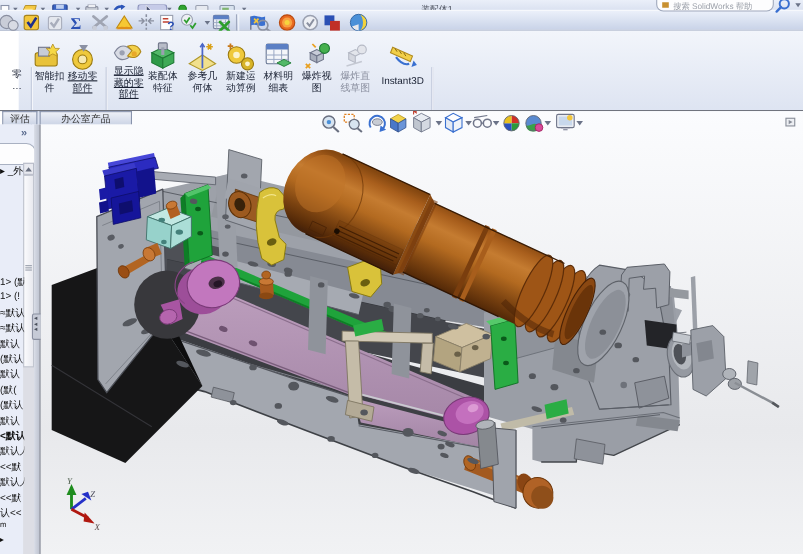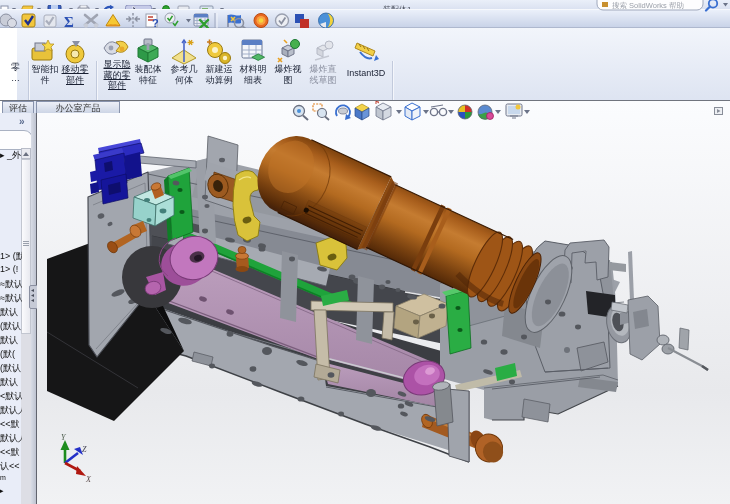--- a/index.html
+++ b/index.html
@@ -229,21 +229,21 @@
   <div class="treerow" style="top:137px;">1&gt; (默</div>
   <div class="treerow" style="top:151px;">1&gt; (!</div>
   <div class="treerow" style="top:165px;">≈默认</div>
   <div class="treerow" style="top:179px;">≈默认</div>
   <div class="treerow" style="top:193px;">默认</div>
   <div class="treerow" style="top:207px;">(默认</div>
   <div class="treerow" style="top:221px;">默认</div>
   <div class="treerow" style="top:235px;">(默(</div>
   <div class="treerow" style="top:249px;">(默认</div>
   <div class="treerow" style="top:263px;">默认</div>
-  <div class="treerow" style="top:277px;">&lt;默认</div>
+  <div class="treerow" style="top:277px;font-weight:bold;">&lt;默认</div>
   <div class="treerow" style="top:291px;">默认人&lt;</div>
   <div class="treerow" style="top:305px;">&lt;&lt;默</div>
   <div class="treerow" style="top:319px;">默认人&lt;&lt;</div>
   <div class="treerow" style="top:333px;">&lt;&lt;默</div>
   <div class="treerow" style="top:347px;">认&lt;&lt;</div>
   <div class="treerow" style="top:361px;font-size:7px;">m</div>
   <div class="treerow" style="top:374px;font-size:7px;">▸</div>
 </div>
 
 <svg class="abs" id="vp" style="left:37px;top:101px;" width="693" height="403" viewBox="37 101 693 403" xmlns="http://www.w3.org/2000/svg">

